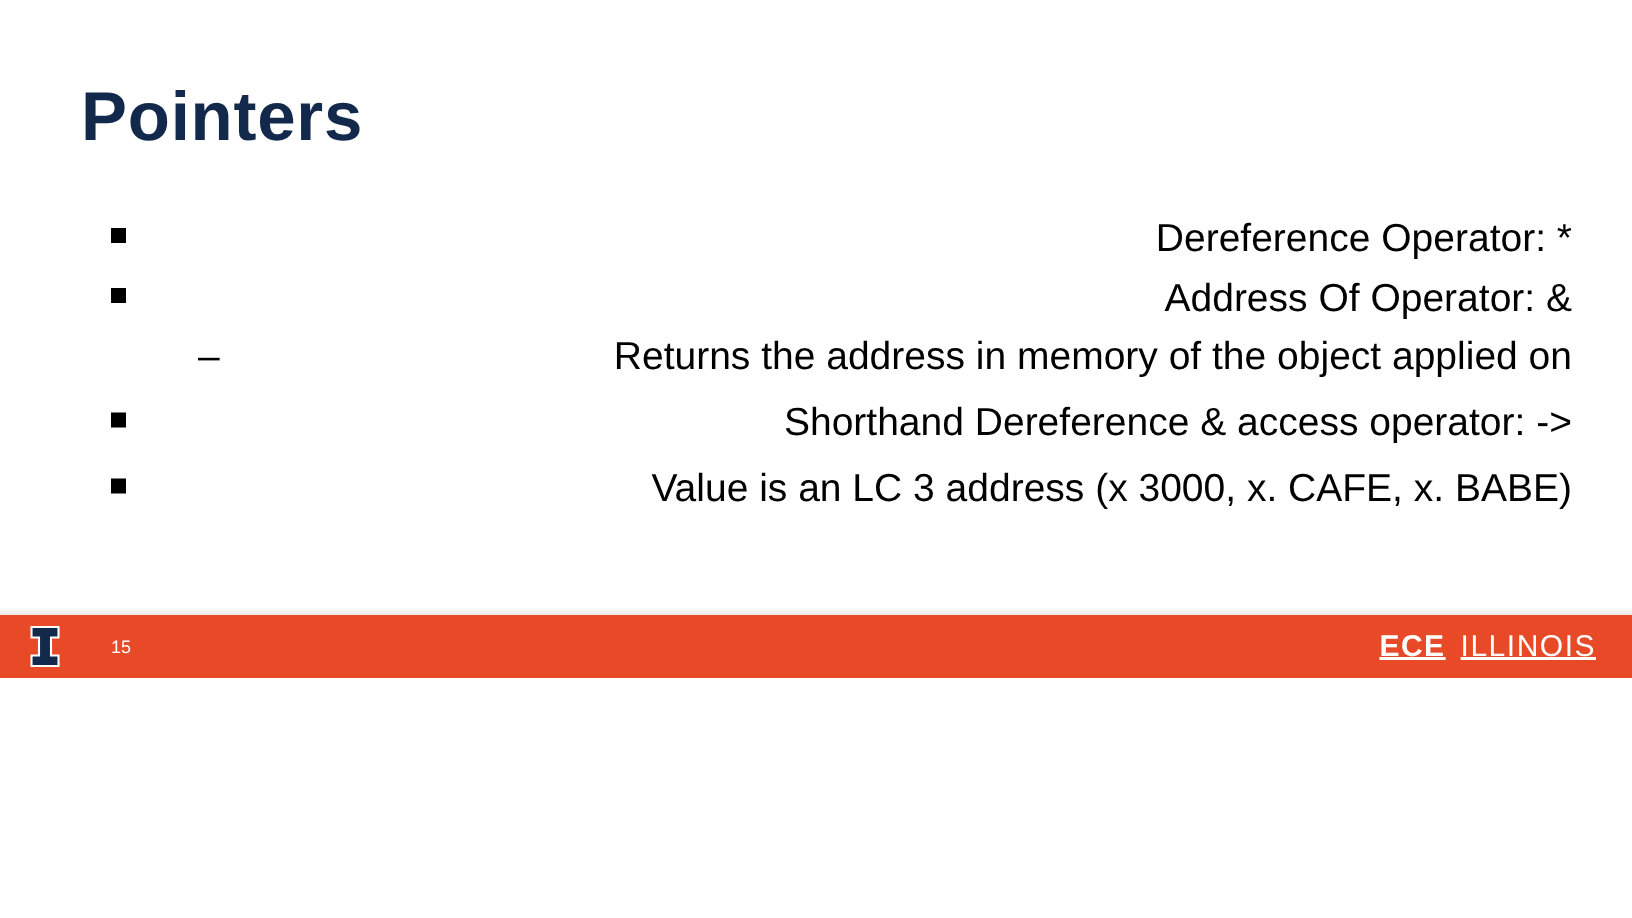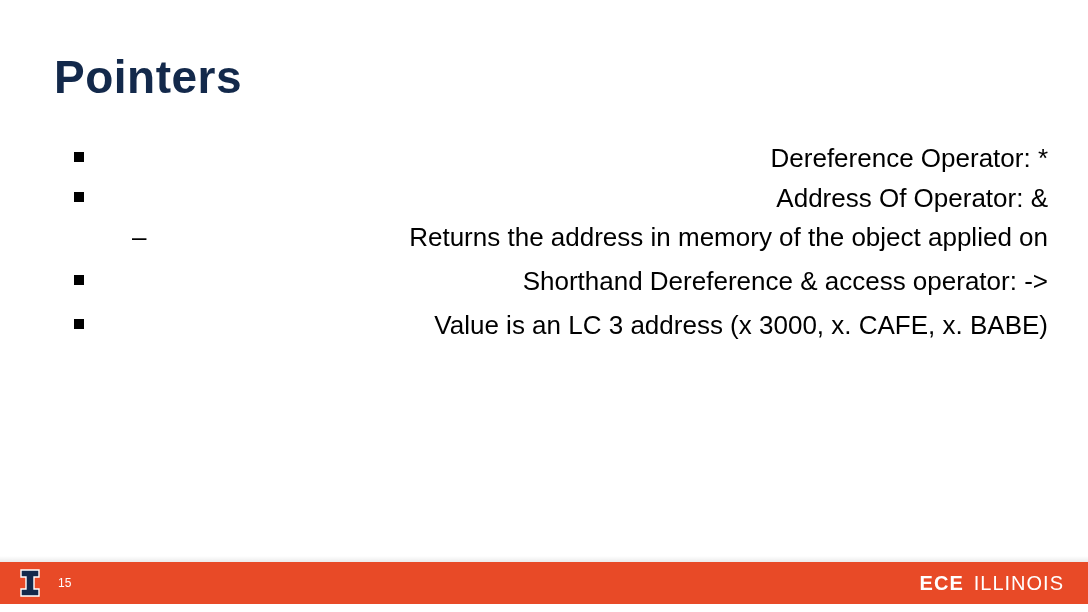--- a/index.html
+++ b/index.html
@@ -8,21 +8,21 @@
     width: 1088px;
     height: 612px;
     font-family: Arial, Helvetica, sans-serif;
     background: #ffffff;
     overflow: hidden;
     position: relative;
   }
   .slide {
     position: relative;
     width: 1088px;
-    height: 604px;
+    height: 452px;
     box-sizing: border-box;
   }
   .title {
     position: absolute;
     left: 54px;
     top: 50px;
     font-size: 46px;
     font-weight: 700;
     color: #13294B;
     letter-spacing: 0.5px;
@@ -101,36 +101,37 @@
     background: #E84A27;
     display: flex;
     align-items: center;
     justify-content: space-between;
     box-sizing: border-box;
     padding: 0 24px 0 20px;
   }
   .block-i {
     display: flex;
     align-items: center;
-    gap: 18px;
+    gap: 34px;
   }
   .block-i svg {
     display: block;
   }
   .page-num {
     color: #ffffff;
     font-size: 12px;
   }
   .ece-logo {
     color: #ffffff;
     font-size: 20px;
     letter-spacing: 1px;
     display: flex;
     align-items: flex-end;
     gap: 10px;
+    text-decoration: underline;
   }
   .ece-logo .ece {
     font-weight: 700;
   }
   .ece-logo .illinois {
     font-weight: 400;
   }
 </style>
 </head>
 <body>

